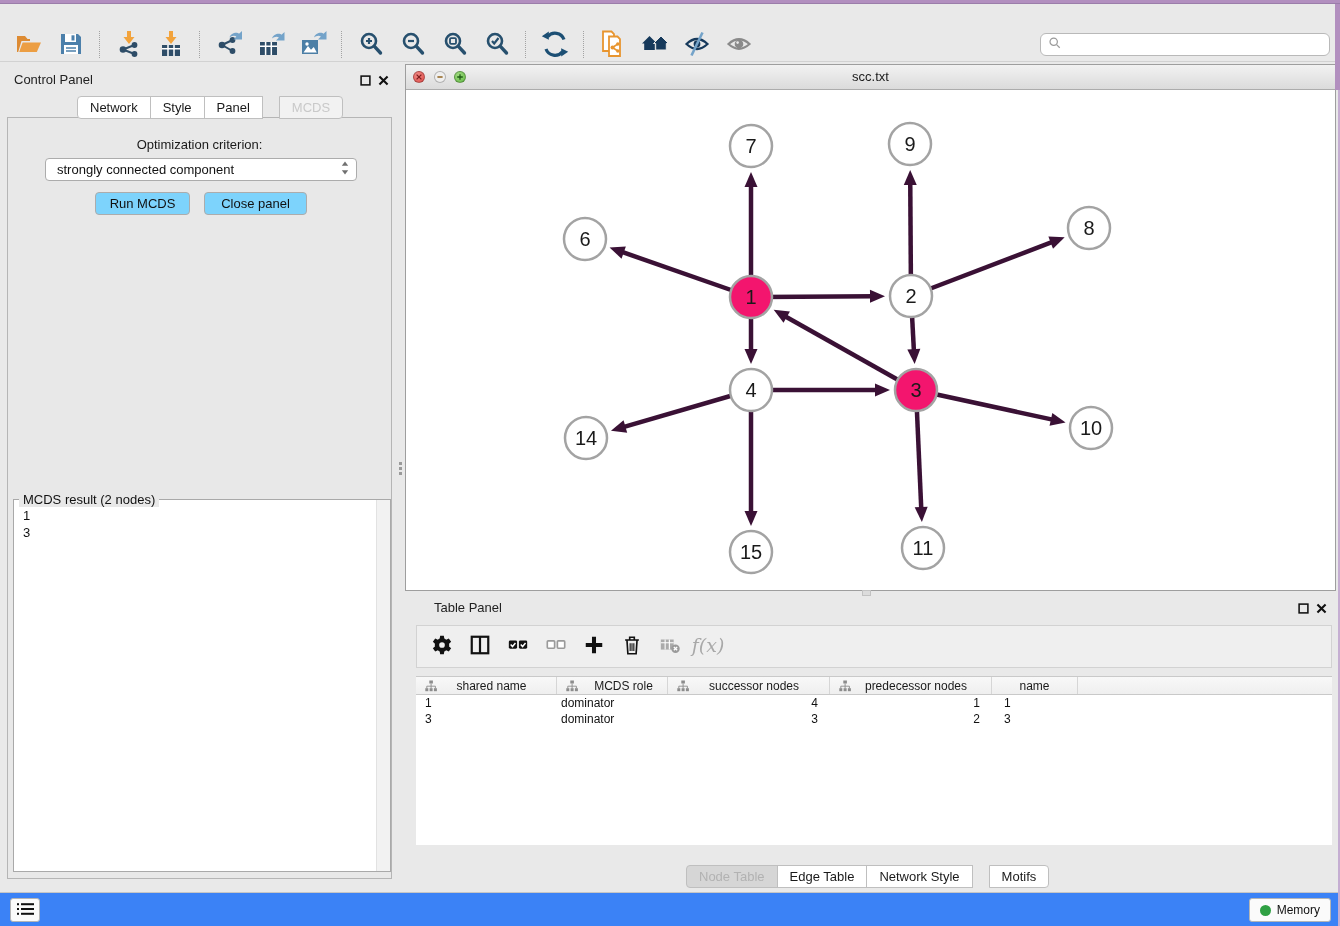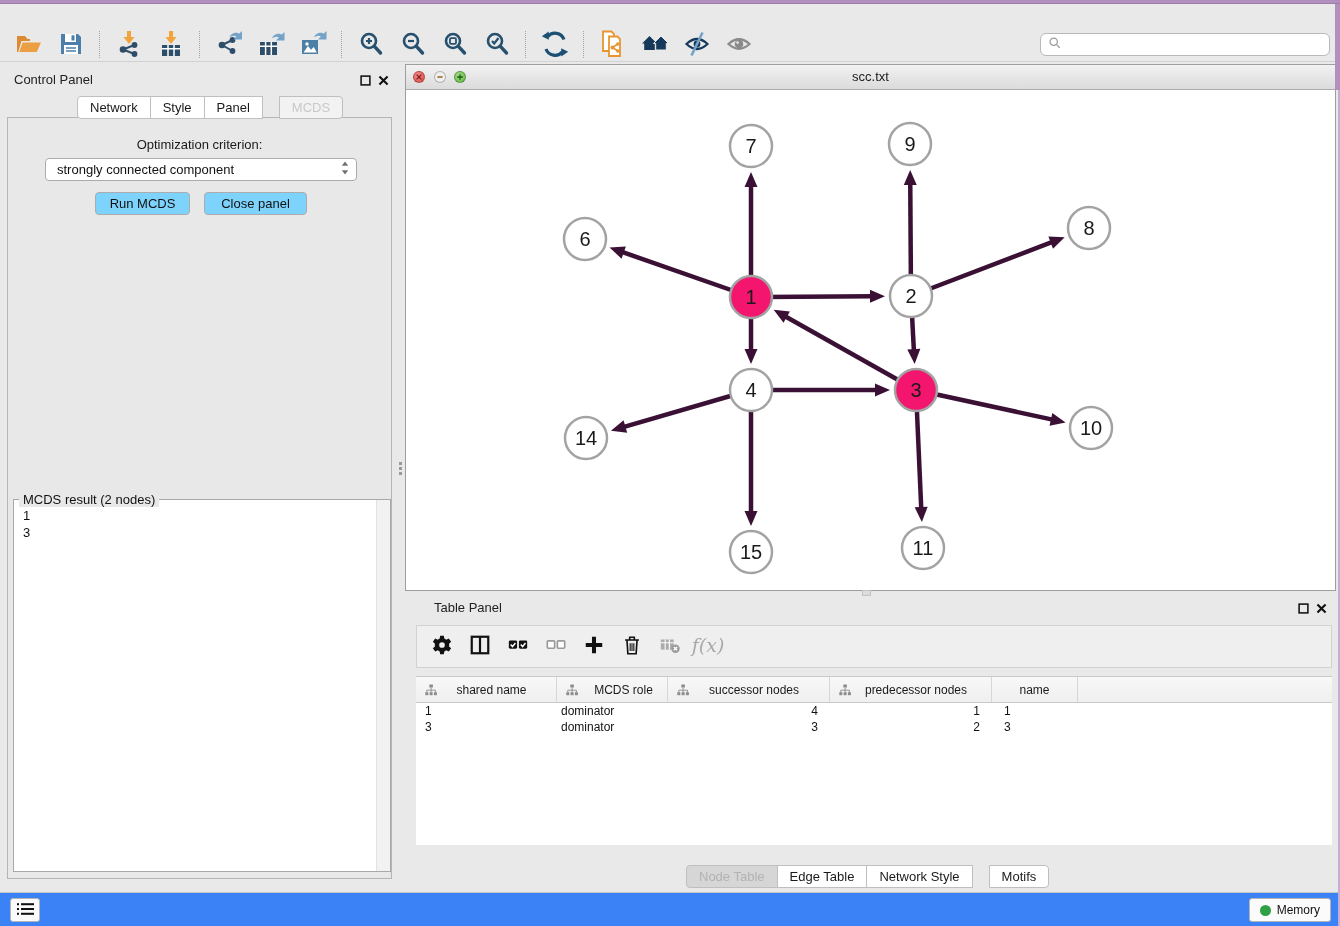--- a/index.html
+++ b/index.html
@@ -63,21 +63,21 @@
   .table-panel{position:absolute;left:405px;top:594px;width:935px;height:298px;}
   .tp-header{position:absolute;left:13px;top:6px;margin-left:16px;}
   .tp-float{position:absolute;right:30px;top:8px;}
   .tp-close{position:absolute;right:12px;top:8px;}
   .tp-toolbar{position:absolute;left:11px;top:31px;width:916px;height:43px;background:#EFEFEF;border:1px solid #D2D2D2;box-sizing:border-box;display:flex;align-items:center;padding-left:6px;}
   .t-tool{width:26px;height:26px;margin:0 6px;border:none;background:transparent;padding:0;cursor:pointer;display:flex;align-items:flex-start;justify-content:center;}
   .t-tool svg{width:22px;height:22px;display:block;}
   .t-tool.disabled{cursor:default;}
   .fx{font-family:"DejaVu Serif",serif;font-style:italic;font-size:19px;color:#A8A8A8;}
   .tp-table{position:absolute;left:11px;top:82px;width:916px;height:169px;background:#fff;overflow:hidden;}
-  .thead{display:flex;height:27px;background:linear-gradient(#F8F8F8,#EFEFEF);border-top:1px solid #C9C9C9;border-bottom:1px solid #C9C9C9;box-sizing:border-box;}
+  .thead{display:flex;height:19px;background:linear-gradient(#F8F8F8,#EFEFEF);border-top:1px solid #C9C9C9;border-bottom:1px solid #C9C9C9;box-sizing:border-box;}
   .th{display:flex;align-items:center;border-right:1px solid #D6D6D6;box-sizing:border-box;font-size:12px;color:#1A1A1A;position:relative;cursor:pointer;}
   .th .attr{margin-left:9px;width:12px;height:12px;}
   .th .lbl{flex:1;text-align:center;padding-right:10px;}
   .th.noicon .lbl{padding:0;}
   .tr{display:flex;height:16px;align-items:center;cursor:default;}
   .td{font-size:12px;color:#111;box-sizing:border-box;white-space:nowrap;overflow:hidden;}
   .tp-tabs{position:absolute;left:281px;top:271px;}
   
   .status-bar{position:absolute;left:0;top:892px;width:100%;height:34px;background:#3b82f6;border-top:1px solid #C6C6C6;box-sizing:border-box;}
   .list-btn{position:absolute;left:10px;top:5px;width:30px;height:24px;background:#FBFBFB;border:1px solid #B5B5B5;border-radius:3px;display:flex;align-items:center;justify-content:center;cursor:pointer;}

